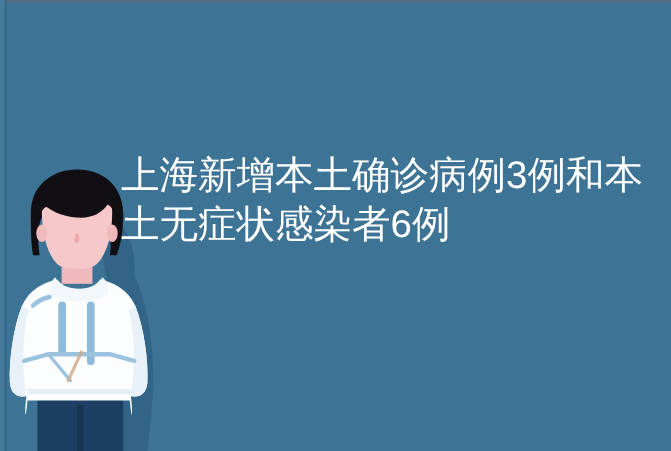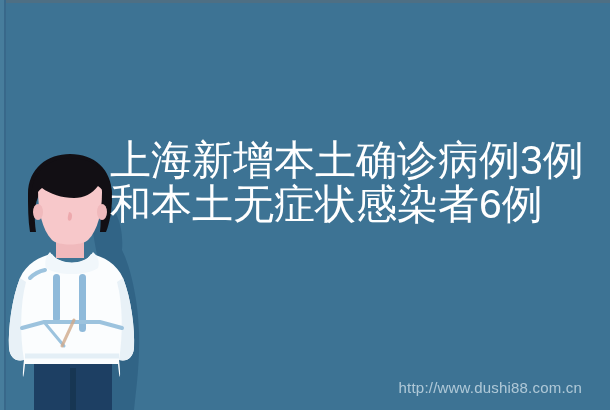--- a/index.html
+++ b/index.html
@@ -41,21 +41,21 @@
     background: #38688a;
   }
 
   
   #headline {
     position: absolute;
     left: 110px;
     top: 138px;
     width: 480px;
     color: #ffffff;
-    font-size: 41px;
+    font-size: 35px;
     line-height: 44px;
     font-weight: 400;
     letter-spacing: 0px;
     white-space: pre-wrap;
     text-rendering: optimizeLegibility;
   }
 
   
   #watermark {
     position: absolute;
@@ -154,15 +154,14 @@
       <path d="M22 178 L44 172 L100 172 L122 178" stroke="#9cc3de" stroke-width="4" fill="none" stroke-linecap="round"></path>
       <path d="M44 172 L64 196" stroke="#9cc3de" stroke-width="3" fill="none" stroke-linecap="round"></path>
       <path d="M74 170 L62 196" stroke="#cfa98a" stroke-width="3" fill="none" stroke-linecap="round" opacity="0.8"></path>
 
       <path d="M25 206 L119 206" stroke="#e4eff6" stroke-width="5" fill="none"></path>
     </svg>
   </div>
 
   <div id="headline">上海新增本土确诊病例3例和本土无症状感染者6例</div>
 
-  <div id="watermark">http://www.dushi88.com.cn</div>
 
 </div>
 
 </body></html>

